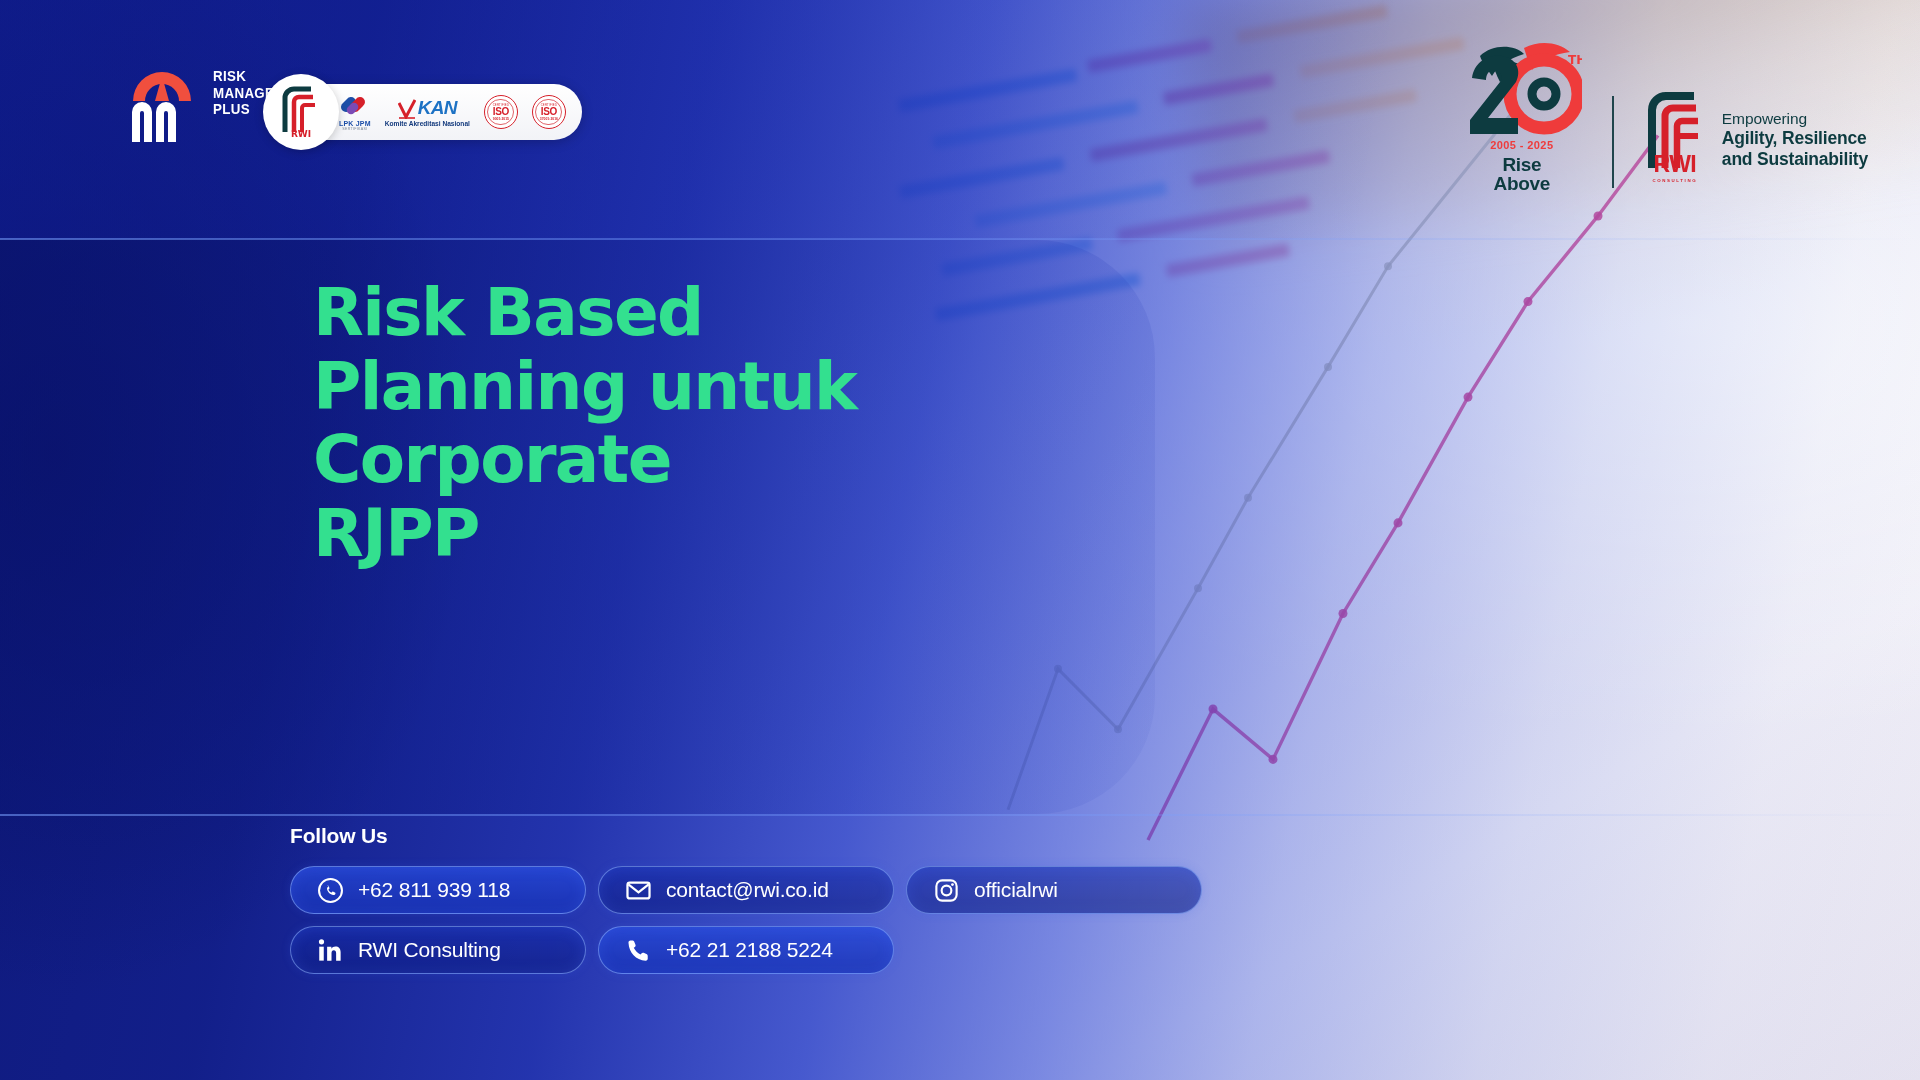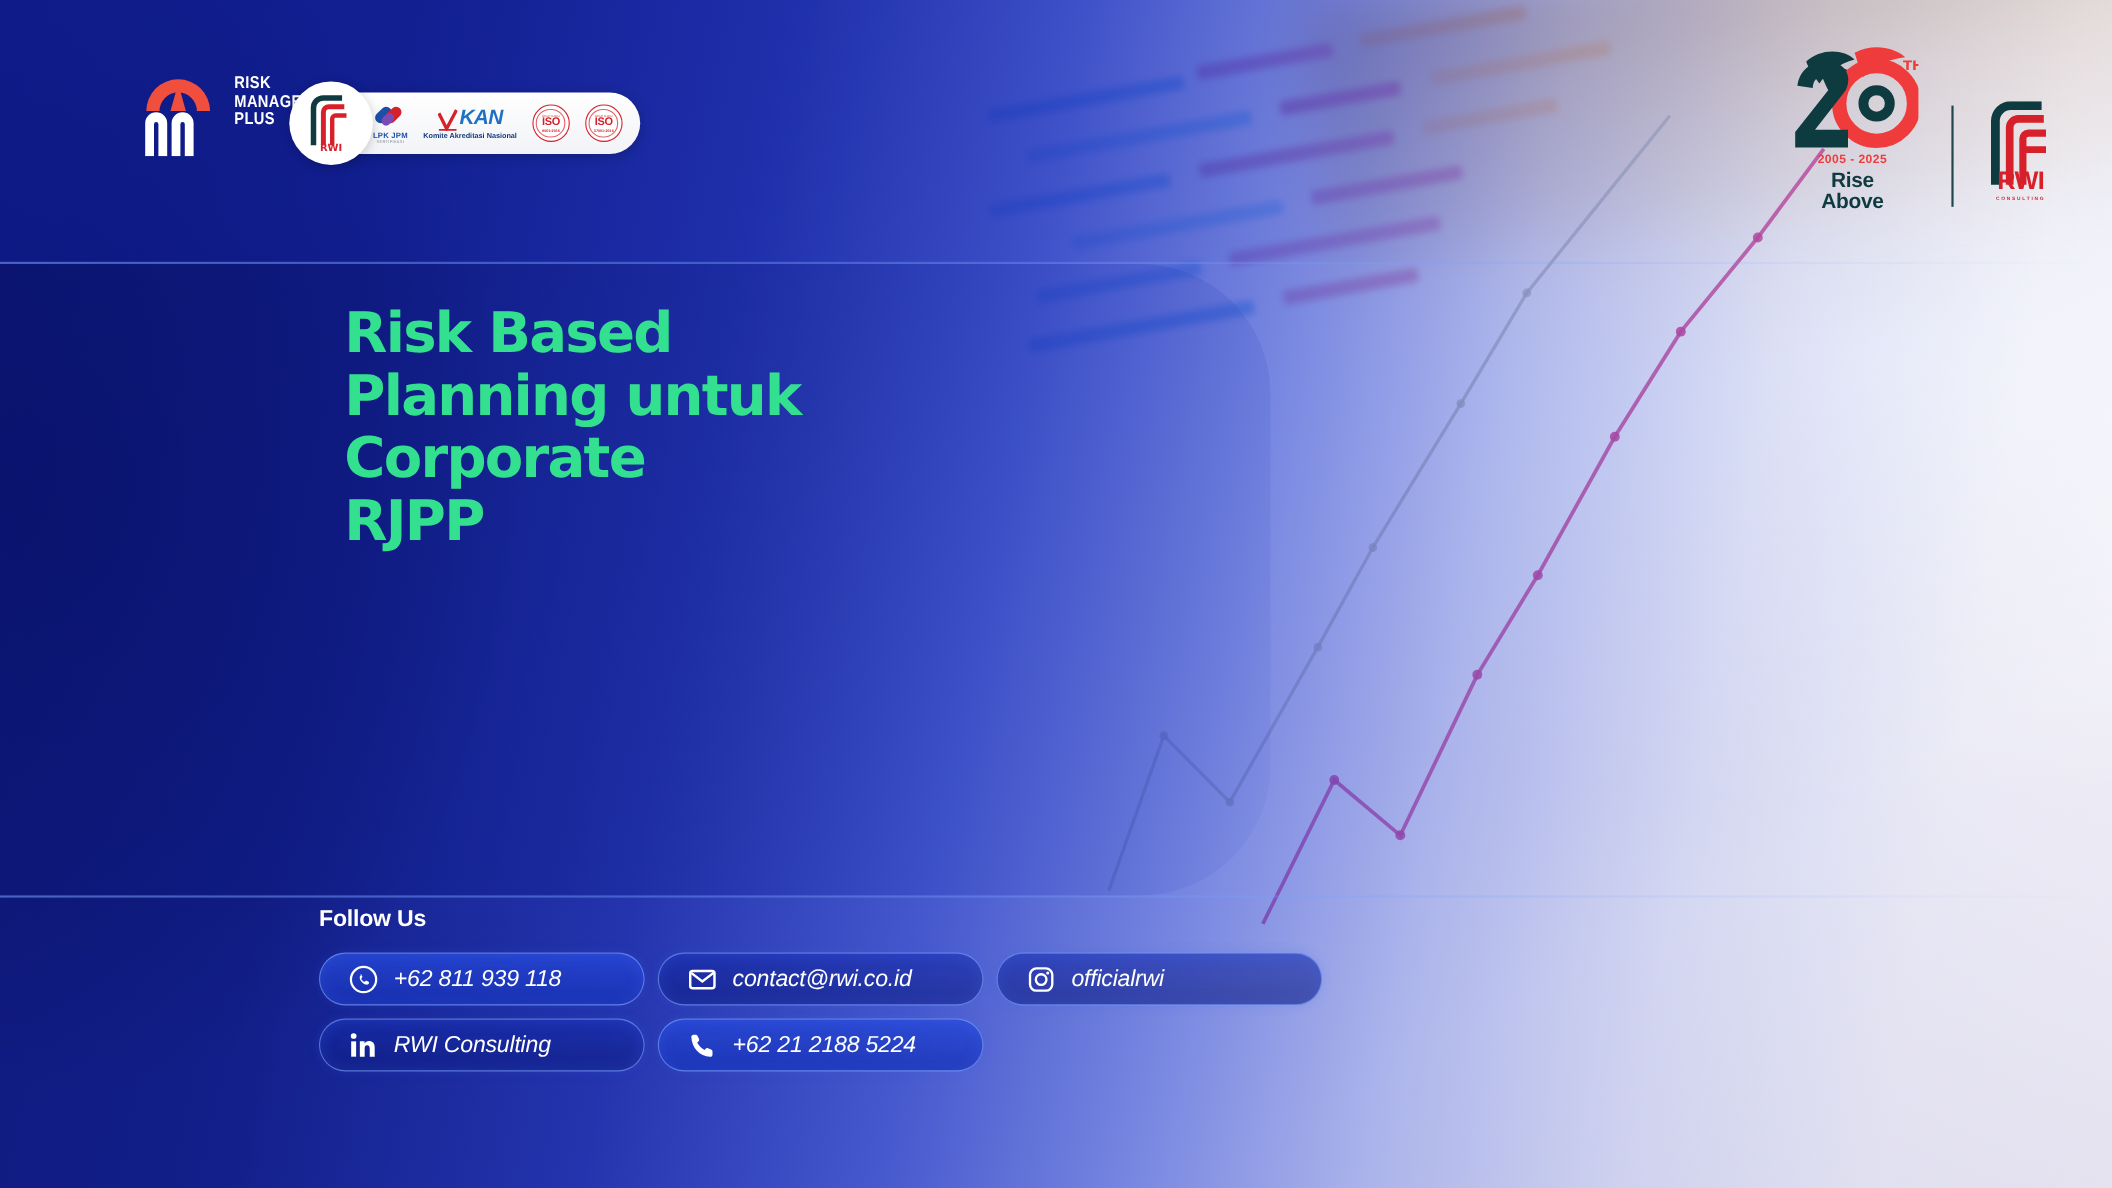--- a/index.html
+++ b/index.html
@@ -110,30 +110,30 @@
     font-size:23px; font-weight:800; color:#d6202a; letter-spacing:-.6px; line-height:1; }
   .rwi-consulting{ position:absolute; left:0; right:0; bottom:5px; text-align:center;
     font-size:4.4px; font-weight:700; color:#d6202a; letter-spacing:1.6px; }
   .tagline{ color:#0d3b40; line-height:1.2; }
   .tag1{ font-size:15.5px; font-weight:500; letter-spacing:-.1px; }
   .tag2{ font-size:17.5px; font-weight:800; letter-spacing:-.2px; }
 
   
   .headline{
     position:absolute; left:313px; top:276px; width:800px;
-    color:#33e08f; font-size:51px; font-weight:800; line-height:1.115;
+    color:#33e08f; font-size:66px; font-weight:800; line-height:1.115;
     letter-spacing:-1.6px; font-family:"DejaVu Sans", sans-serif;
   }
   .headline div{ white-space:nowrap; }
 
   
   .follow-label{ position:absolute; left:290px; top:824px;
     color:#ffffff; font-size:21px; font-weight:700; letter-spacing:-.2px; }
   .pill-rows{ position:absolute; left:290px; top:866px; display:flex; flex-direction:column; gap:12px; }
-  .pill-row{ display:flex; gap:12px;font-style:italic; }
+  .pill-row{ display:flex; gap:12px; }
   .pill{
     height:48px; border-radius:24px; display:flex; align-items:center; gap:14px;
     padding:0 26px; min-width:296px;
     border:1.5px solid rgba(140,175,255,.58);
     background:linear-gradient(180deg, rgba(22,44,170,.62), rgba(14,28,128,.62));
     box-shadow:0 0 14px rgba(70,110,255,.22) inset, 0 0 10px rgba(60,100,240,.18);
     color:#ffffff; font-size:21px; font-weight:500; letter-spacing:-.2px; white-space:nowrap;
   }
   .pill.bright{ background:linear-gradient(180deg, rgba(38,72,215,.80), rgba(24,50,180,.80)); }
   .pill.url{ font-weight:700; letter-spacing:.3px; }
@@ -284,20 +284,25 @@
     <div class="rwi-mark">
       <svg width="62" height="78" viewBox="0 0 62 78">
         <path d="M8 76 L8 18 A14 14 0 0 1 22 4 L50 4" fill="none" stroke="#0d3b40" stroke-width="8"></path>
         <path d="M21 76 L21 24 A8 8 0 0 1 29 16 L52 16" fill="none" stroke="#d6202a" stroke-width="7"></path>
         <path d="M33 76 L33 34 A5 5 0 0 1 38 29 L54 29" fill="none" stroke="#d6202a" stroke-width="6.5"></path>
         <path d="M33 44 L54 44" fill="none" stroke="#d6202a" stroke-width="6"></path>
       </svg>
       <div class="rwi-rwi">RWI</div>
       <div class="rwi-consulting">CONSULTING</div>
     </div>
+    <div class="tagline">
+      <div class="tag1">Empowering</div>
+      <div class="tag2">Agility, Resilience</div>
+      <div class="tag2">and Sustainability</div>
+    </div>
   </div>
 </div>
 
 <h1 class="headline">
   <div>Risk Based</div>
   <div>Planning untuk</div>
   <div>Corporate</div>
   <div>RJPP</div>
 </h1>
 

